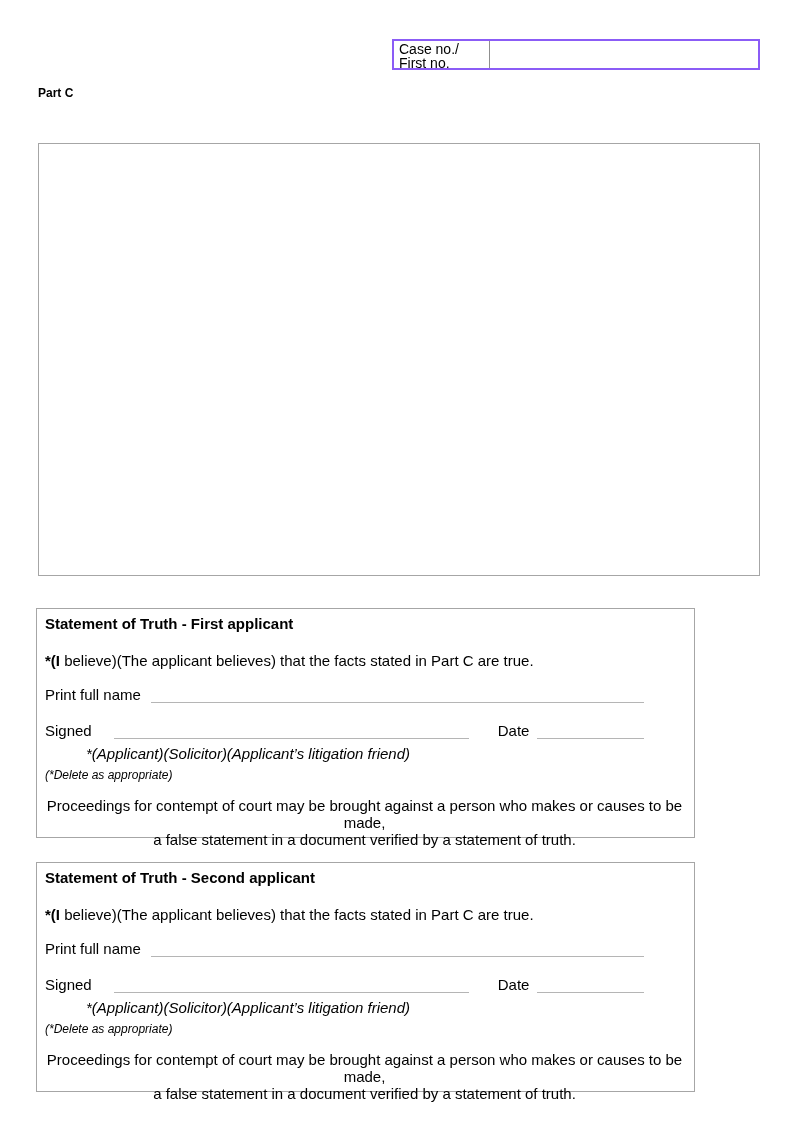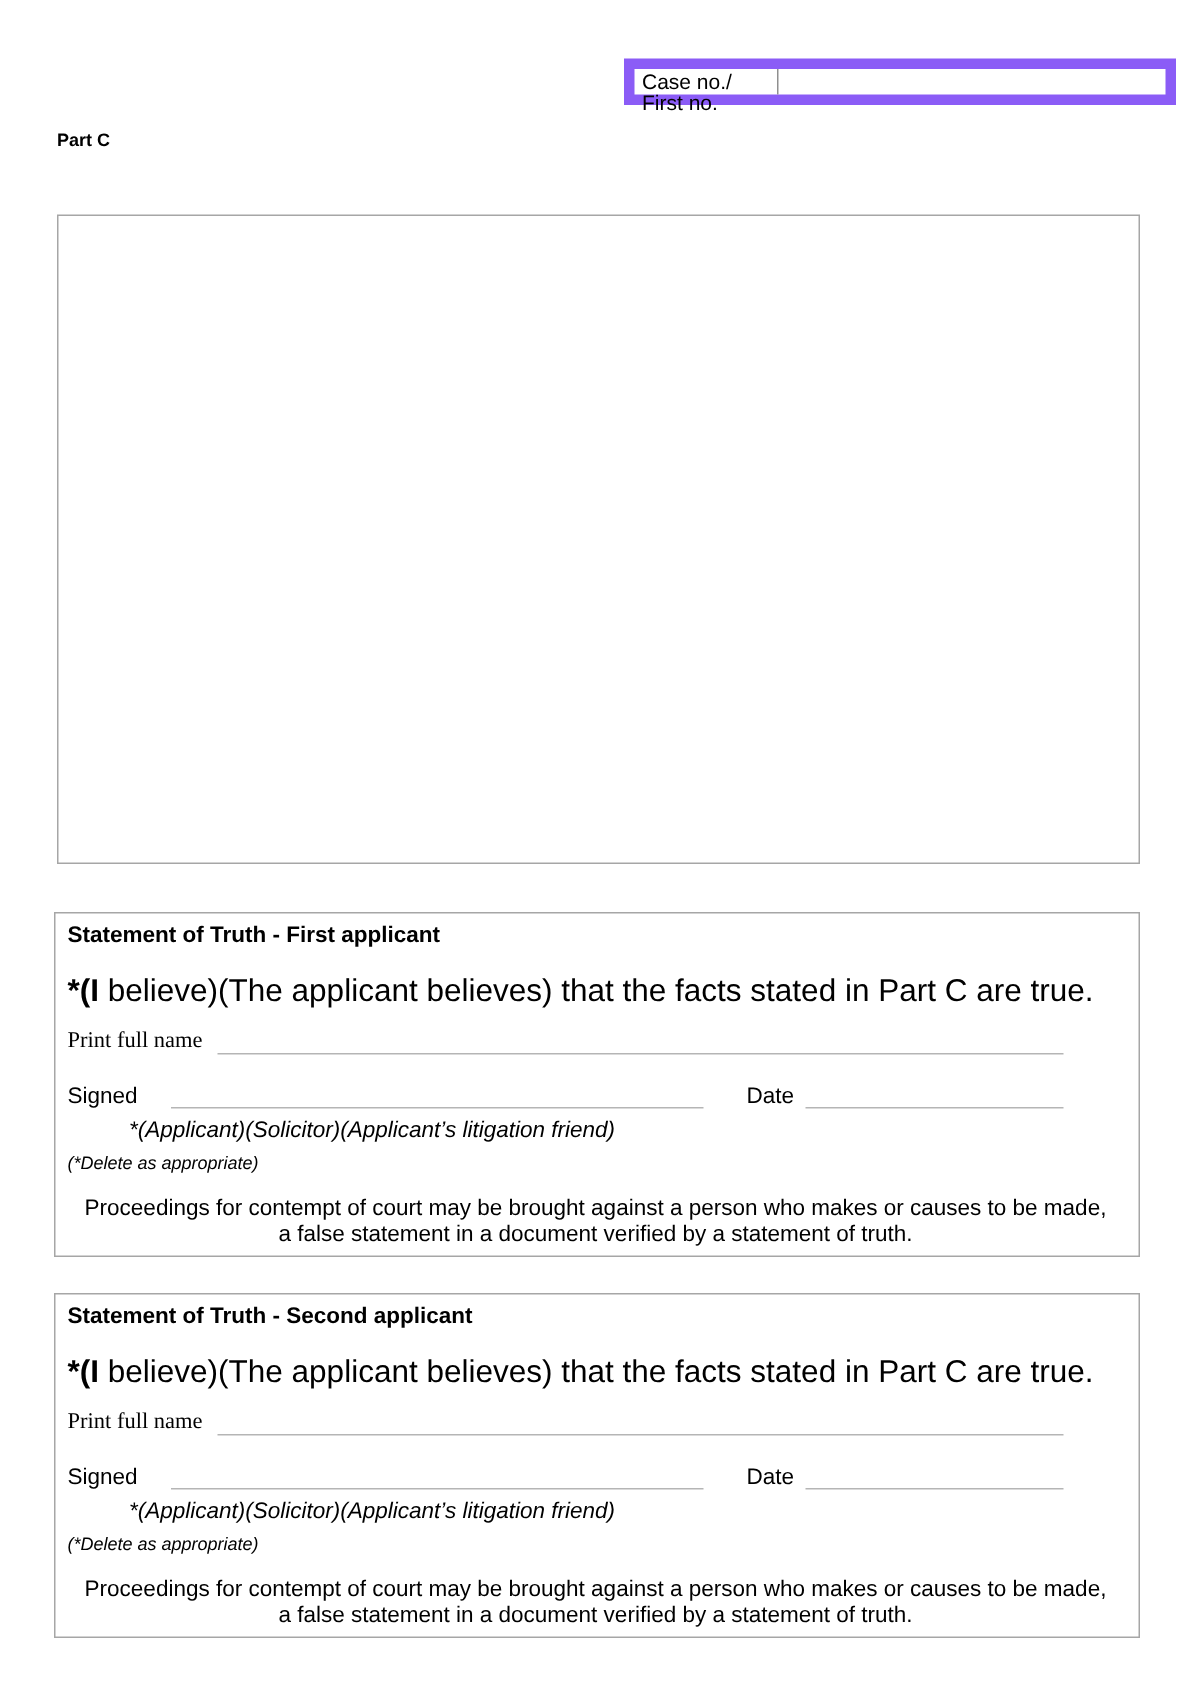--- a/index.html
+++ b/index.html
@@ -8,23 +8,23 @@
     position:relative;
     width:800px; height:1131px;
     background:#ffffff;
     color:#000000;
     font-family:"Liberation Sans","DejaVu Sans",sans-serif;
     overflow:hidden;
   }
 
   
   .case-box {
-    position:absolute; left:416px; top:39px;
+    position:absolute; left:392px; top:39px;
     width:368px; height:31px;
-    border:7px solid #8b5cf6;
+    border:2px solid #8b5cf6;
     display:flex;
   }
   .case-label {
     width:96px;
     border-right:1px solid #8f8f8f;
     font-size:14px; line-height:14px;
     padding:1px 2px 0 5px;
   }
   .case-value { flex:1; }
 
@@ -42,37 +42,37 @@
   .evidence-box {
     position:absolute; left:38px; top:143px;
     width:722px; height:433px;
     border:1px solid #a6a6a6;
     font-size:15px; padding:6px 8px;
   }
 
   
   .sot {
     position:absolute; left:36px;
-    width:724px; height:230px;
+    width:659px; height:230px;
     border:1px solid #a6a6a6;
     padding:6px 10px 0 8px;
   }
   .sot-1 { top:608px; }
   .sot-2 { top:862px; }
 
   .sot-title  { font-size:15px; font-weight:bold; line-height:17px; }
-  .sot-belief { margin-top:20px; font-size:21px; line-height:17px; }
+  .sot-belief { margin-top:20px; font-size:15px; line-height:17px; }
   .sot-belief b { font-weight:bold; }
 
   .row {
     display:flex; align-items:flex-end;
     font-size:15px; line-height:17px;
     margin-right:40px;
   }
-  .print-row  { margin-top:17px;font-family:Liberation Serif, serif; }
+  .print-row  { margin-top:17px; }
   .signed-row { margin-top:19px; }
   .fill {
     border-bottom:1px solid #b5b5b5;
     height:16px;
   }
   .name-fill { flex:1; margin-left:10px; }
   .sign-fill { width:355px; margin-left:22px; }
   .date-lab  { margin-left:29px; }
   .date-fill { flex:1; margin-left:8px; }
 

